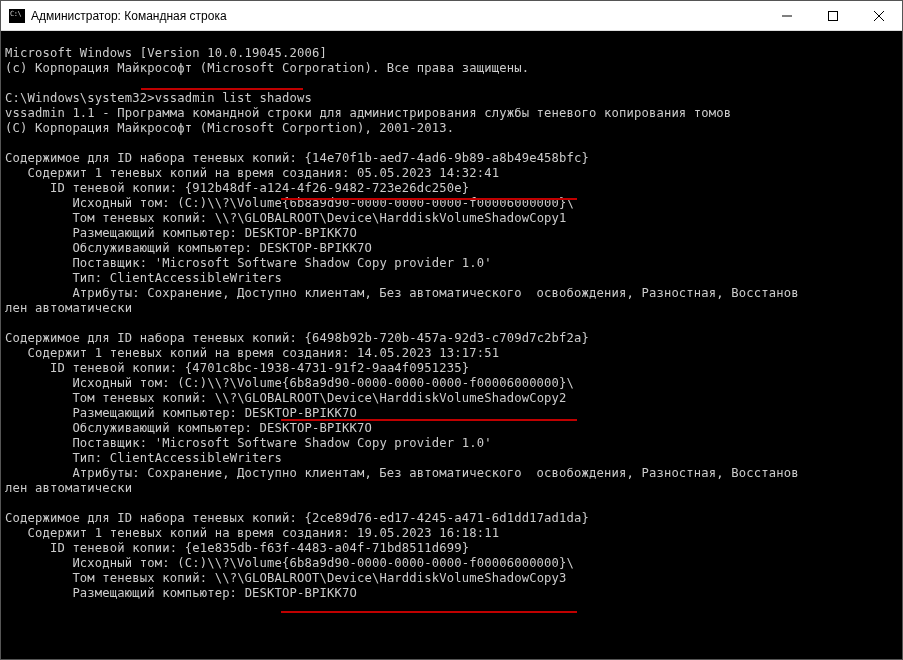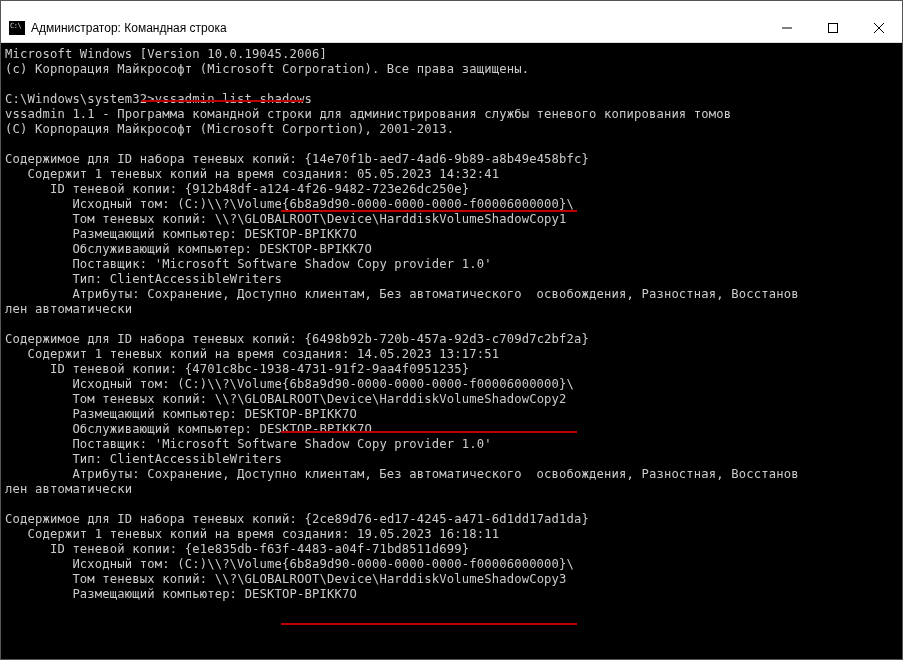--- a/index.html
+++ b/index.html
@@ -1,27 +1,27 @@
 <!DOCTYPE html>
 <html><head>
 <meta charset="utf-8">
 <style>
   * { margin: 0; padding: 0; box-sizing: border-box; }
   html, body { width: 903px; height: 660px; overflow: hidden; font-family: Consolas, monospace; }
   .window { width: 903px; height: 660px; border: 1px solid #555; background: #fff; display: flex; flex-direction: column; }
-  .titlebar { height: 30px; background: #fff; display: flex; align-items: center; border-bottom: 1px solid #ddd; margin-top: 12px; }
+  .titlebar { height: 30px; background: #fff; display: flex; align-items: center; border-bottom: 1px solid #ddd; }
   .title-icon { width: 16px; height: 14px; margin: 0 6px 0 8px; background: #000; position: relative; }
   .title-icon::after { content: "C:\\"; color: #ccc; font-size: 7px; position: absolute; top: 1px; left: 1px; letter-spacing: -0.5px; }
   .title-text { font-family: "Segoe UI", sans-serif; font-size: 12px; color: #000; flex: 1; }
   .win-controls { display: flex; height: 100%; }
   .win-btn { width: 46px; height: 100%; display: flex; align-items: center; justify-content: center; cursor: pointer; }
   .win-btn svg { width: 10px; height: 10px; }
   .console {
     flex: 1; background: #000; color: #ccc; font-size: 12.2px; line-height: 15px;
-    padding: 4px 4px; white-space: pre; overflow: hidden; letter-spacing: 0.15px; position: relative;
+    padding: 15px 4px; white-space: pre; overflow: hidden; letter-spacing: 0.15px; position: relative;
   }
   .underline-red { position: absolute; height: 2px; background: #c00000; }
   .u1 { top: 57px; left: 140px; width: 162px; }
   .u2 { top: 167px; left: 280px; width: 296px; }
   .u3 { top: 388px; left: 280px; width: 296px; }
   .u4 { top: 580px; left: 280px; width: 296px; }
 </style>
 </head>
 <body>
 

